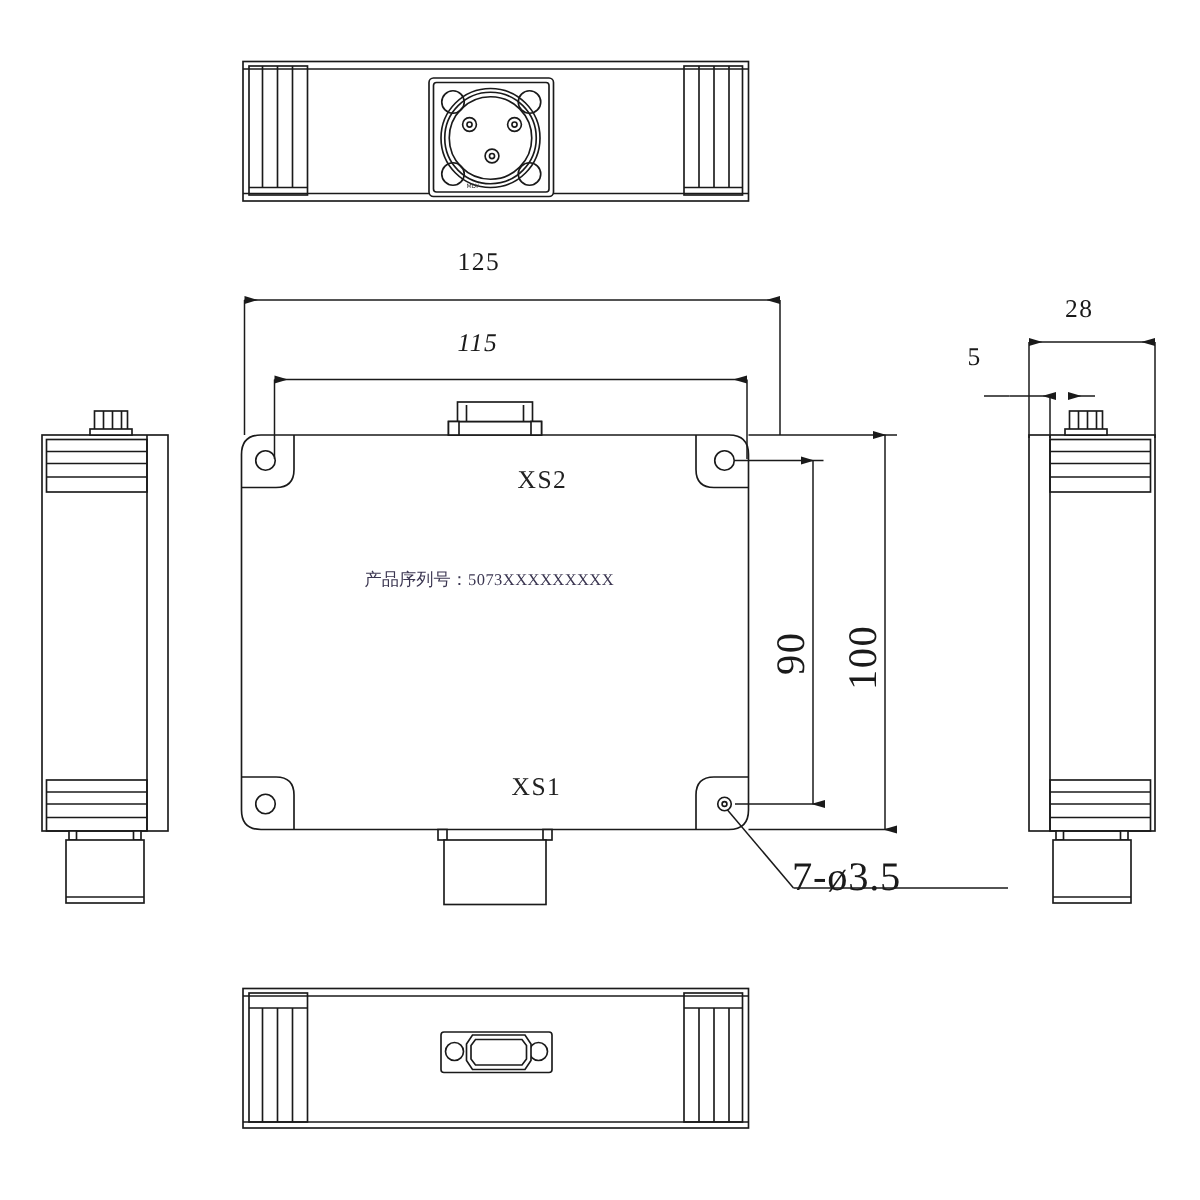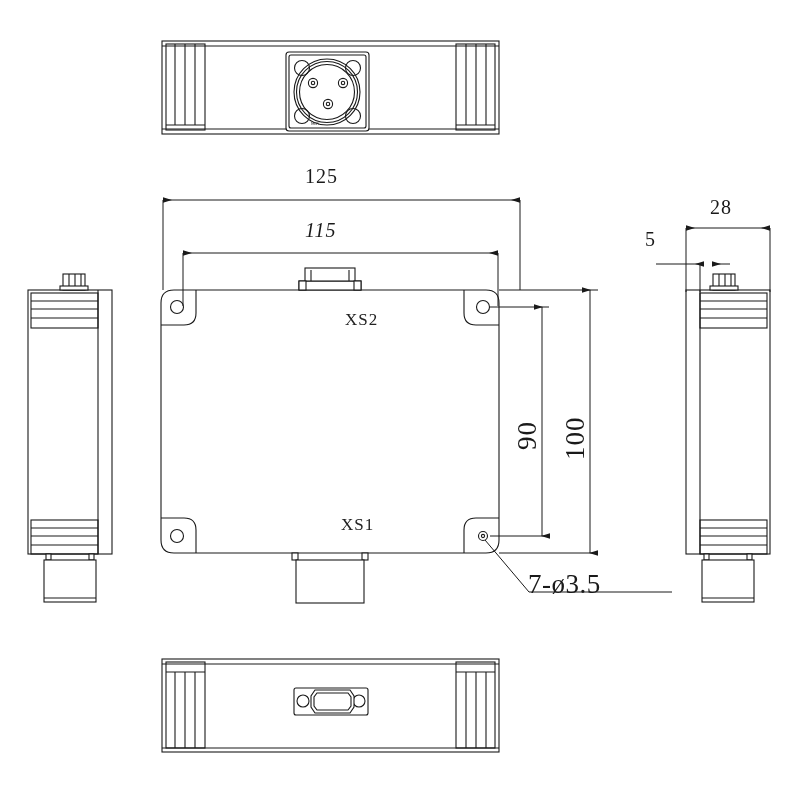--- a/index.html
+++ b/index.html
@@ -22,21 +22,21 @@
     height: 800px;
   }
   .lbl {
     position: absolute;
     color: #000;
     white-space: pre;
   }
   
   .dim-num {
     font-family: "Liberation Serif", serif;
-    font-size: 20px;
+    font-size: 17px;
     letter-spacing: 1px;
     color: #1a1a1a;
   }
   .dim-num-v {
     font-family: "Liberation Serif", serif;
     font-size: 27px;
     letter-spacing: 1px;
     color: #1a1a1a;
     transform: rotate(-90deg);
     transform-origin: left top;
@@ -301,15 +301,16 @@
 
   <div class="lbl callout" style="left:528px; top:569px;">7-ø3.5</div>
 
   <div class="lbl port-lbl" style="left:313px; top:310px;margin-left:32px;">XS2</div>
 
   <div class="lbl port-lbl" style="left:313px; top:515px;margin-left:28px;">XS1</div>
 
   <div class="micro" style="left:311px; top:121px;">MDY</div>
 
   <div class="plate">
+    <div class="row"><span>产品序列号：</span><span class="en">5073XXXXXXXXX</span></div>
   </div>
 
 </div>
 
 </body></html>

